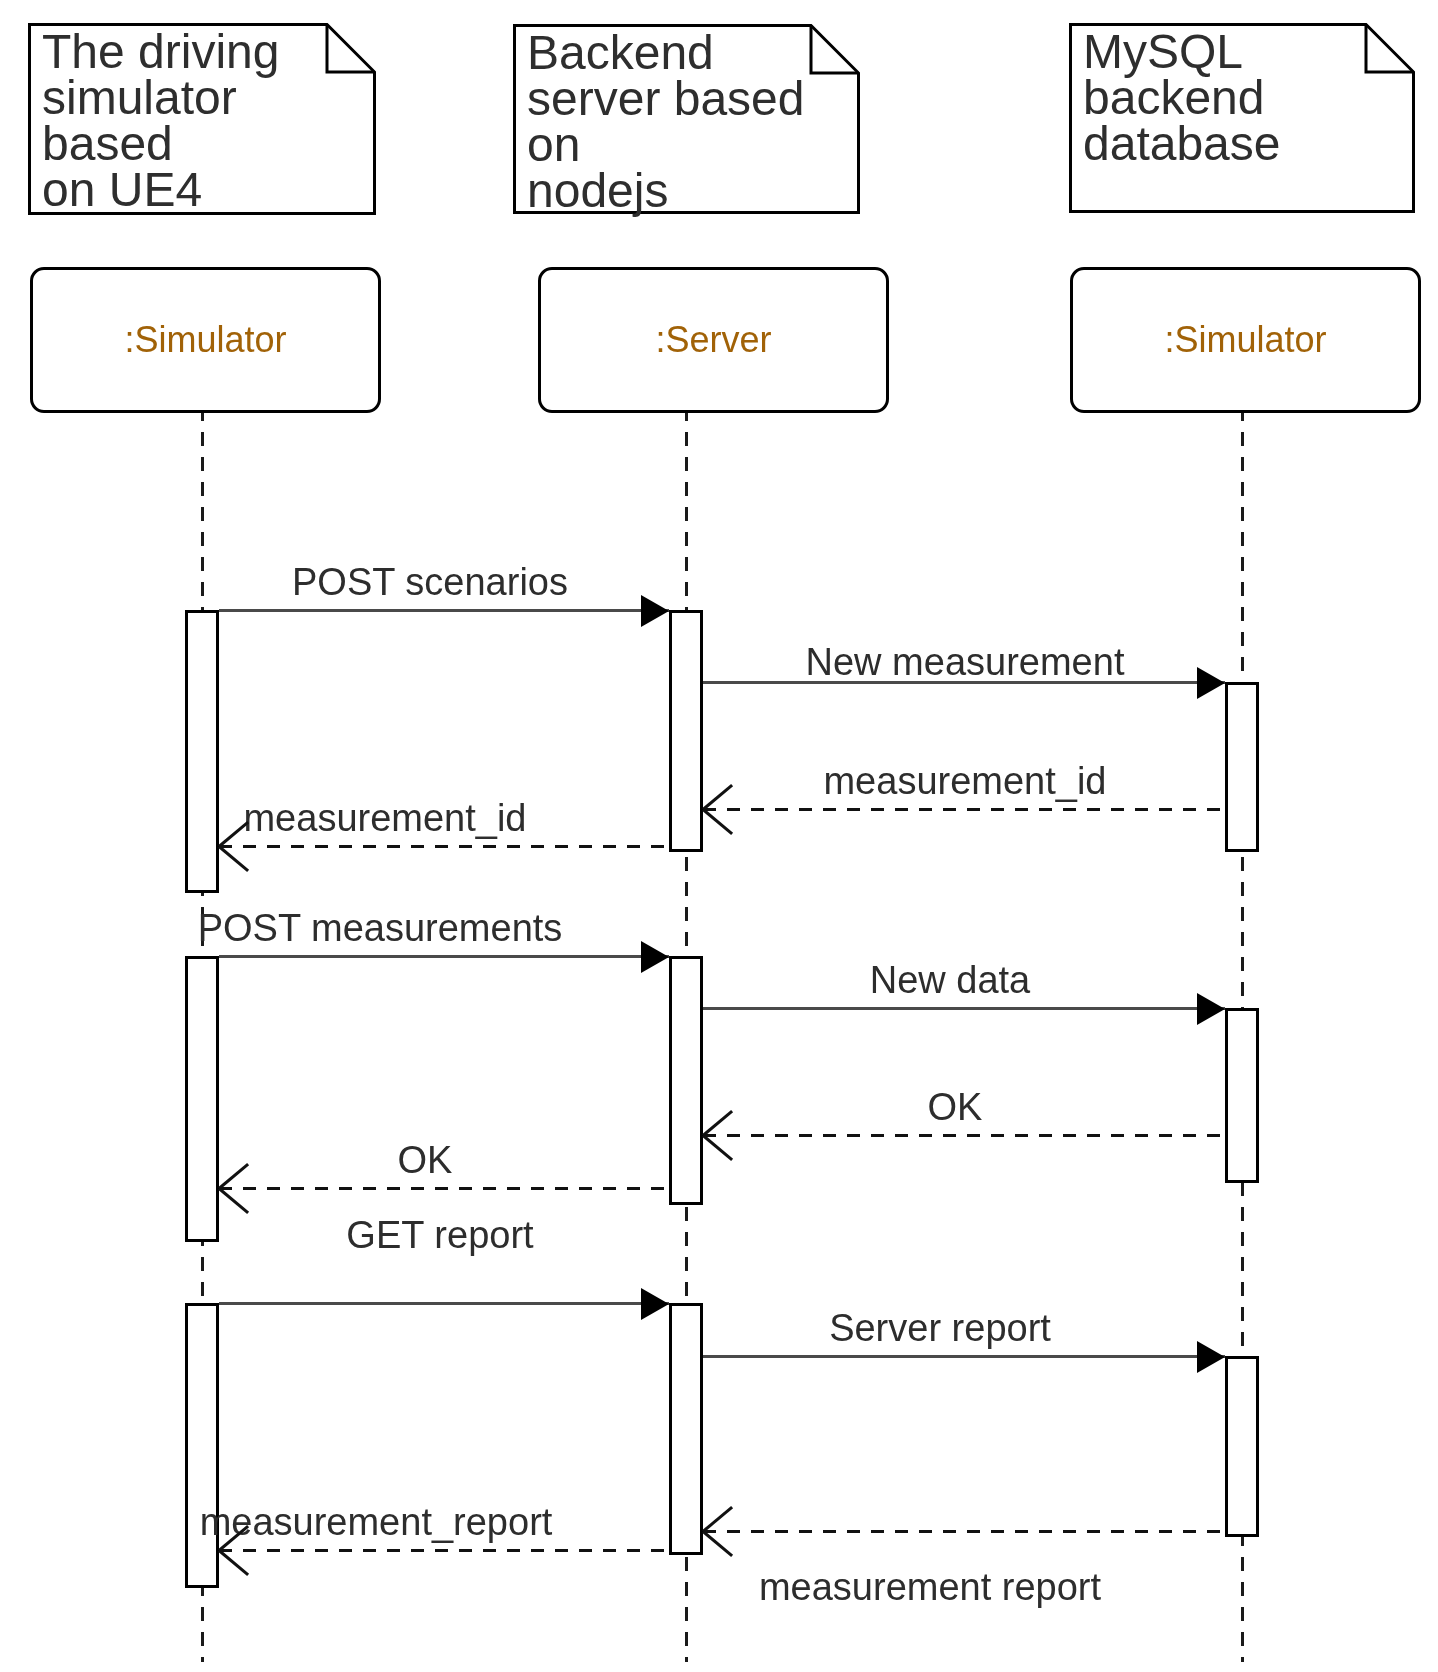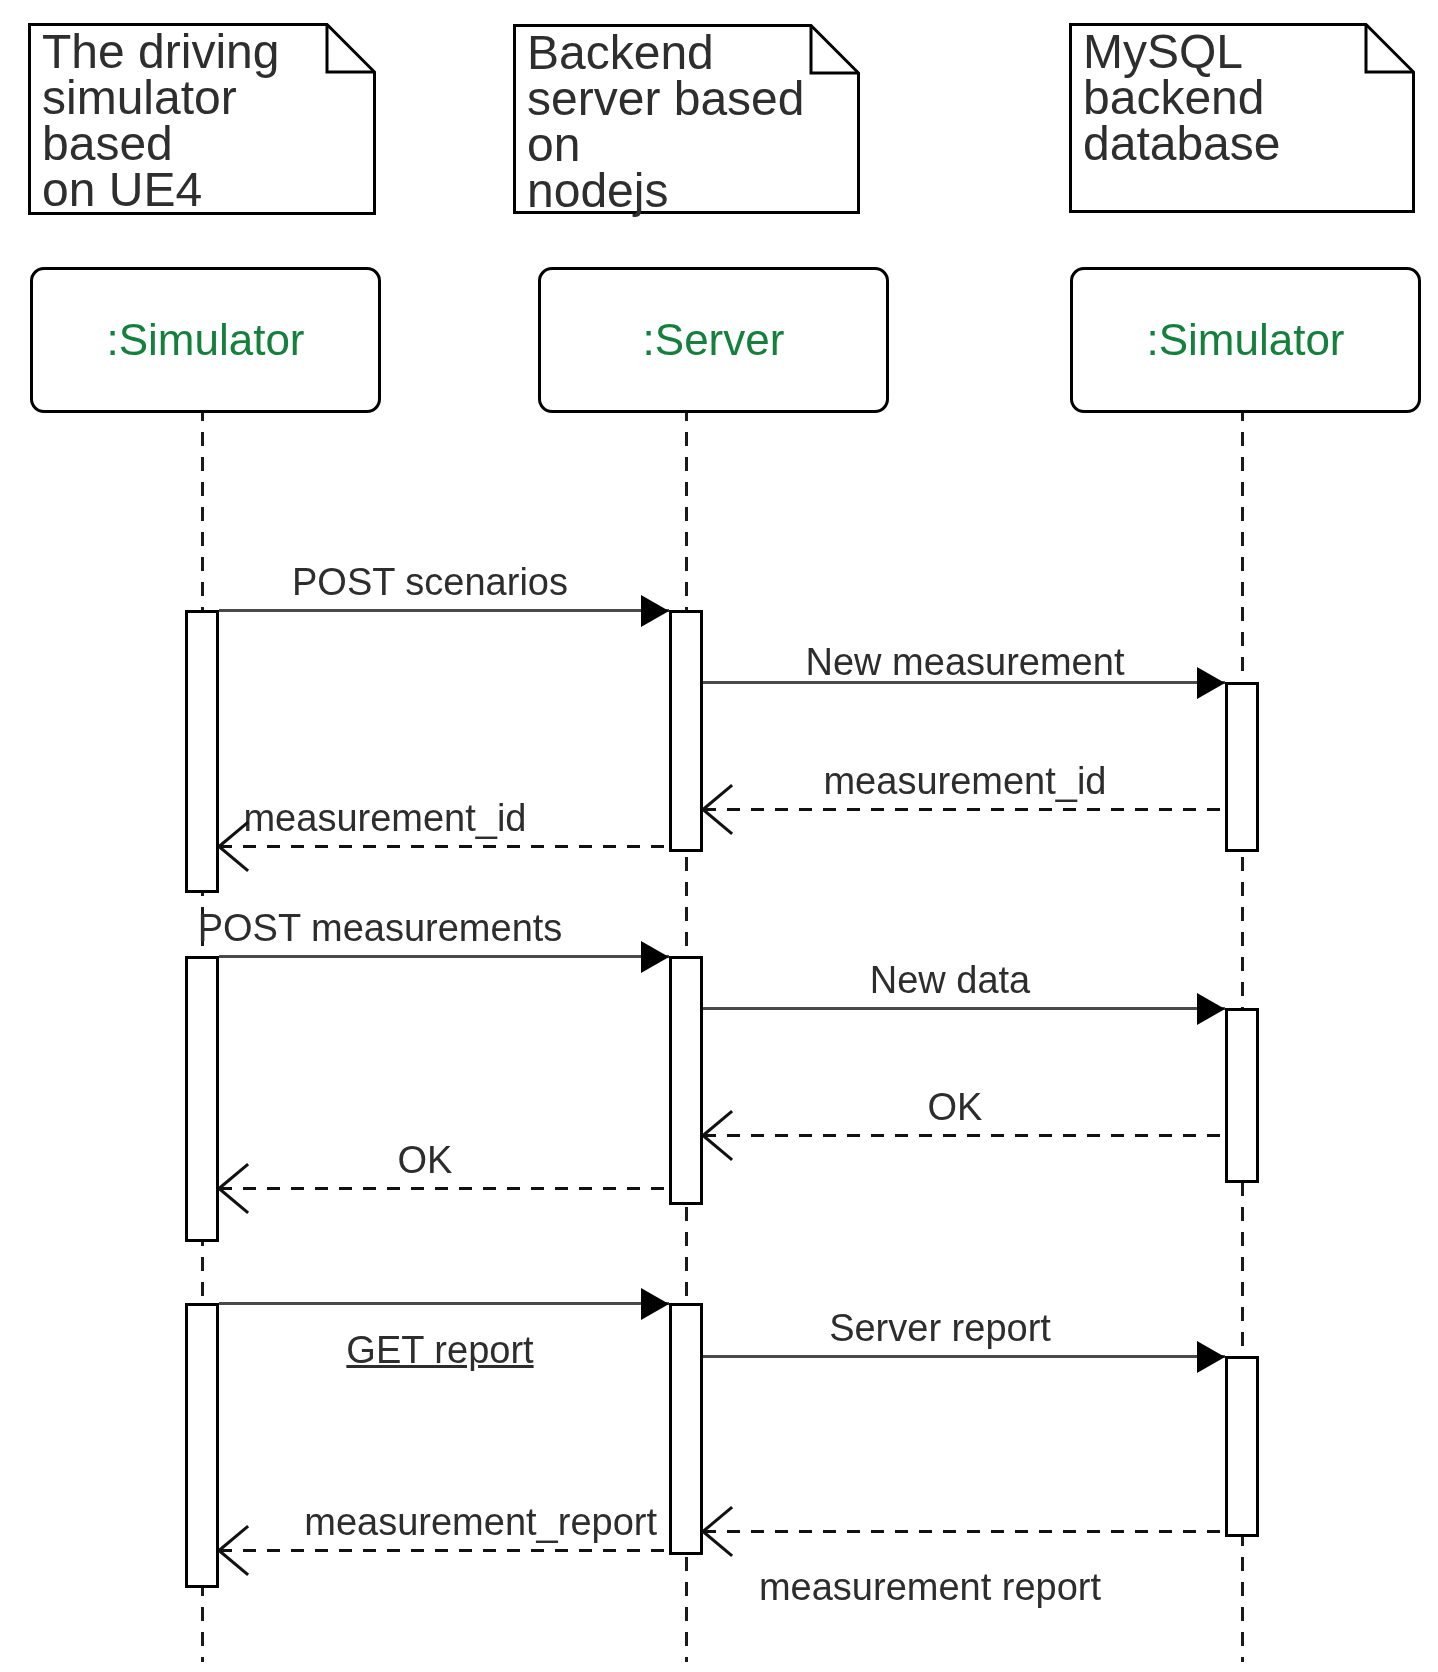--- a/index.html
+++ b/index.html
@@ -8,21 +8,21 @@
     font-family:"Liberation Sans","DejaVu Sans",sans-serif;color:#2b2b2b;
   }
   .abs{position:absolute;}
   .note-text{
     position:absolute;left:14px;top:6px;right:54px;
     font-size:48px;line-height:46px;white-space:pre-line;color:#2e2e2e;
   }
   .actor-box{
     position:absolute;height:140px;border:3px solid #000;border-radius:14px;background:#fff;
     display:flex;align-items:center;justify-content:center;
-    font-size:44px;color:#15803d;
+    font-size:36px;color:#a16207;
   }
   .lifeline{
     position:absolute;width:3px;
     background:repeating-linear-gradient(to bottom,#1a1a1a 0 14px,transparent 14px 25px);
   }
   .activation{
     position:absolute;width:28px;background:#fff;border:3px solid #000;
   }
   .msg-line-solid{
     position:absolute;height:3px;background:#4a4a4a;
@@ -164,42 +164,42 @@
   <div>
     <div class="msg-label" style="left:125px;top:1138px;">OK</div>
     <div class="msg-line-dashed" style="left:219px;top:1187px;width:450px;"></div>
     <div class="head-open" style="left:219px;top:1188px;">
         <div class="leg up"></div>
         <div class="leg dn"></div>
       </div>
   </div>
 
   <div>
-    <div class="msg-label" style="left:140px;top:1328px;text-decoration:underline;">GET report</div>
+    <div class="msg-label" style="left:140px;top:1213px;">GET report</div>
     <div class="msg-line-solid" style="left:219px;top:1302px;width:450px;"></div>
     <div class="head-solid" style="left:641px;top:1288px;"></div>
   </div>
 
   <div>
     <div class="msg-label" style="left:640px;top:1306px;">Server report</div>
     <div class="msg-line-solid" style="left:703px;top:1355px;width:522px;"></div>
     <div class="head-solid" style="left:1197px;top:1341px;"></div>
   </div>
 
   <div>
     <div class="msg-label" style="left:630px;top:1565px;">measurement report</div>
     <div class="msg-line-dashed" style="left:703px;top:1530px;width:522px;"></div>
     <div class="head-open" style="left:703px;top:1531px;">
         <div class="leg up"></div>
         <div class="leg dn"></div>
       </div>
   </div>
 
   <div>
-    <div class="msg-label" style="left:57px;top:1500px;text-align:right;">measurement_report</div>
+    <div class="msg-label" style="left:76px;top:1500px;">measurement_report</div>
     <div class="msg-line-dashed" style="left:219px;top:1549px;width:450px;"></div>
     <div class="head-open" style="left:219px;top:1550px;">
         <div class="leg up"></div>
         <div class="leg dn"></div>
       </div>
   </div>
 
 </div>
 
 </body></html>

